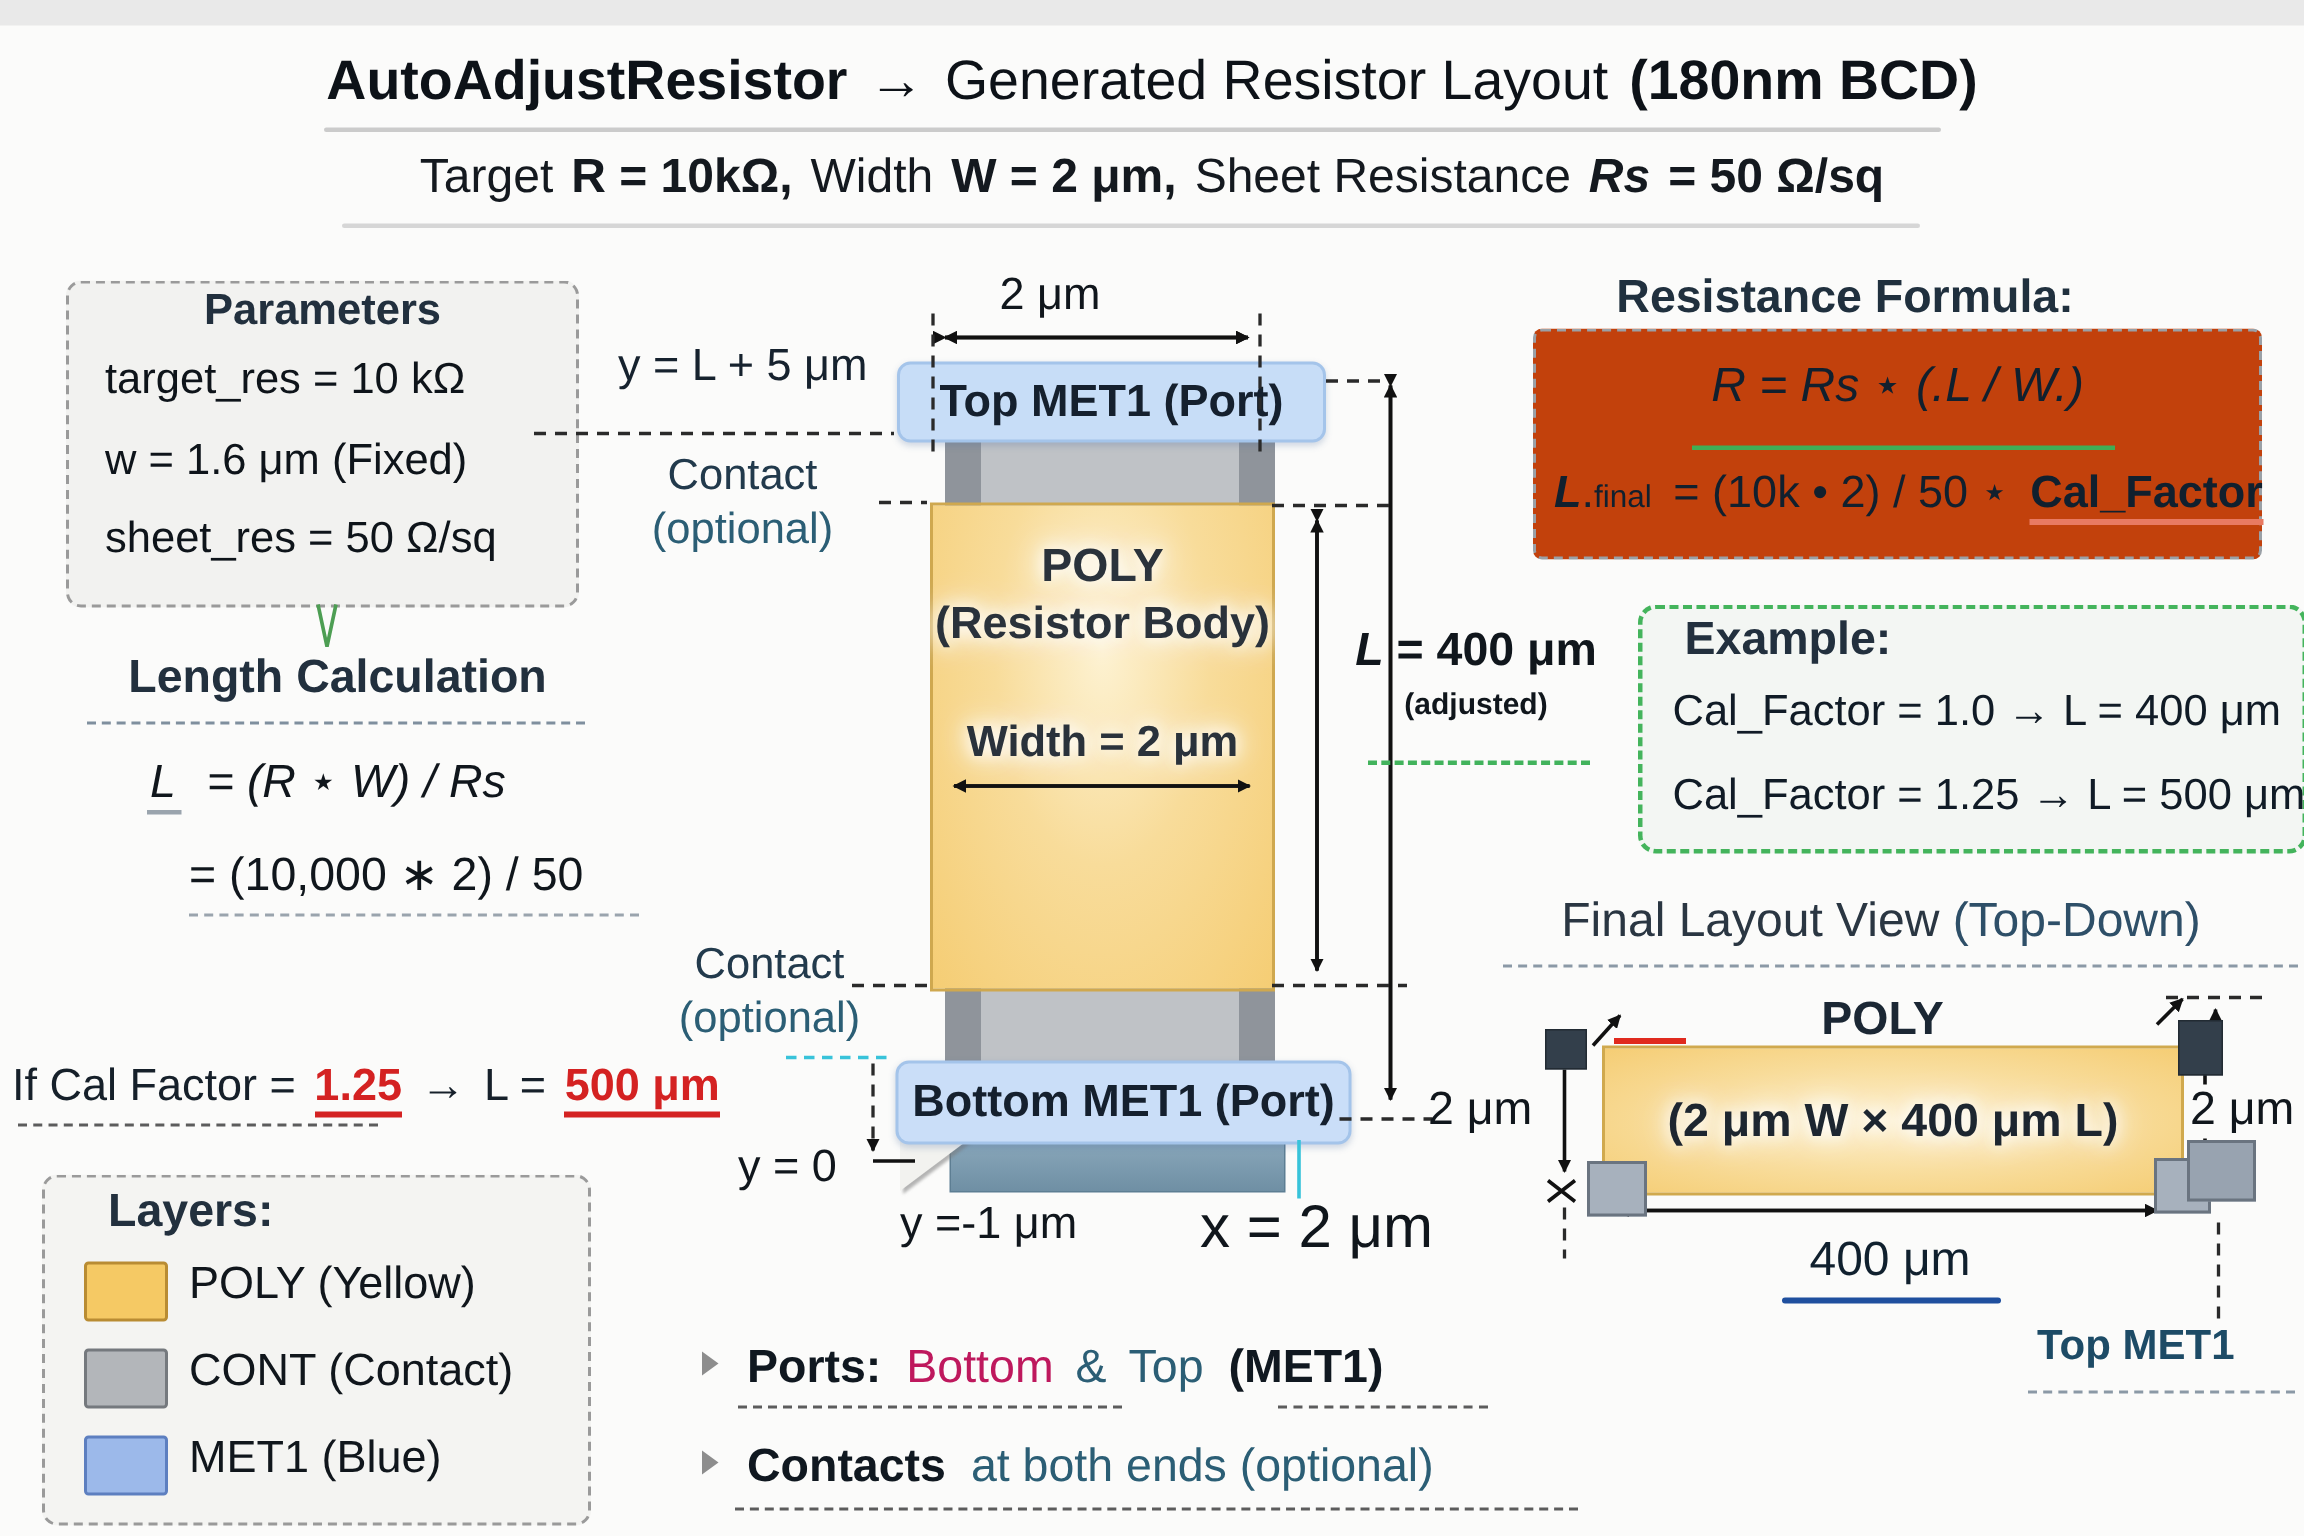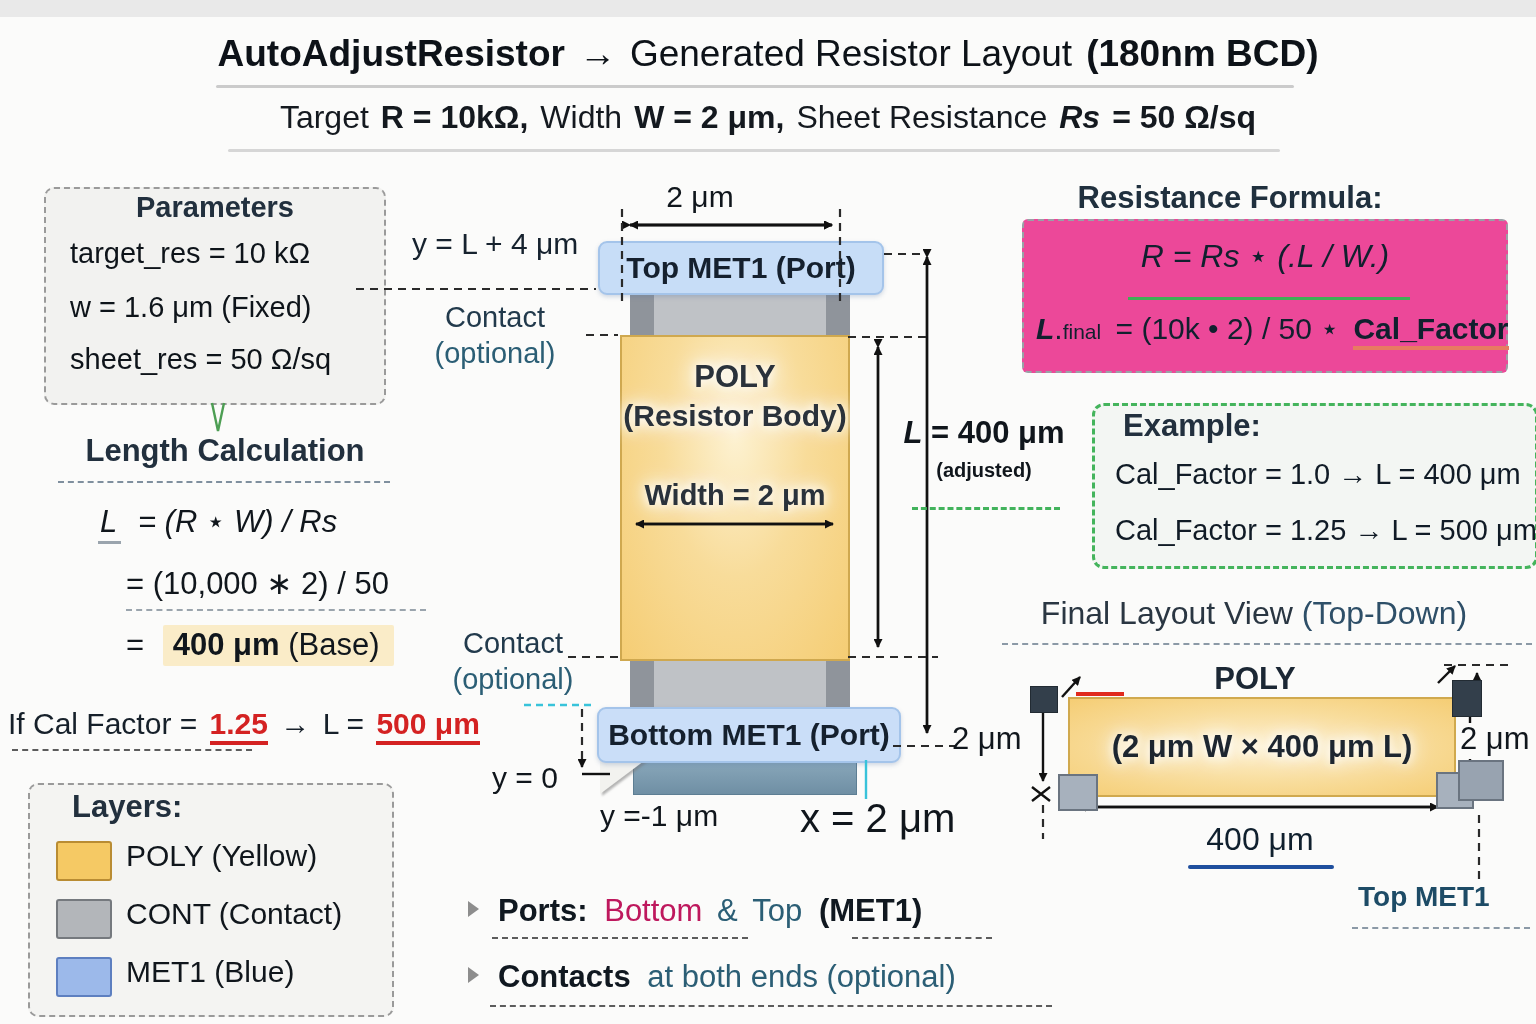--- a/index.html
+++ b/index.html
@@ -47,21 +47,21 @@
   .polybody{background:radial-gradient(ellipse at 50% 30%,#fdf2d2 0%,#f8dc9a 45%,#f5cd74 100%);
             border:2px solid #cfa84f;}
   .glow{text-shadow:0 0 10px #fff,0 0 18px #fff,0 0 26px #fff;}
   .slate{background:linear-gradient(#8aa8bb,#6f8fa4);border:1px solid #5d7e93;}
   .lblline{white-space:nowrap;}
 
   
   .bullet{width:0;height:0;border-left:11px solid #8d8d8d;border-top:8px solid transparent;border-bottom:8px solid transparent;}
 
   
-  .fbox{background:#ec4899;border:2px dashed #9aa0a6;border-radius:6px;}
+  .fbox{background:#c2410c;border:2px dashed #9aa0a6;border-radius:6px;}
   .exbox{background:#f3f6f3;border:3px dashed #44b45c;border-radius:12px;}
   .sub{font-size:21px;}
   .cal-u{border-bottom:4px solid #e87a62;padding-bottom:1px;}
   .red-u{border-bottom:4px solid #d42222;padding-bottom:1px;}
   .grn-u{background:#3fae55;height:3px;}
   .blu-u{background:#1f4f9e;height:4px;border-radius:2px;}
 
   .sq-dark{background:#333f4b;border:1px solid #222b33;}
   .sq-gray{background:#a7b1bd;border:2px solid #6a7480;}
   .layoutbar{background:radial-gradient(ellipse at 50% 50%,#fdf0cc 0%,#f8dc9a 55%,#f5cd74 100%);
@@ -91,24 +91,20 @@
   </div>
 
   <div class="abs b navy ctr" style="left:60px;top:416px;width:330px;font-size:31px;">Length Calculation</div>
   <div class="abs dash-u" style="top:464px;left:58px;width:332px;"></div>
   <div class="abs lblline" style="left:98px;top:486px;font-size:31px;">
     <span class="i" style="border-bottom:3px solid #9aa4ad;padding:0 4px 2px 2px;">L</span>
     <span class="i" style="margin-left:8px;">= (R ⋆ W) / Rs</span>
   </div>
   <div class="abs lblline" style="left:126px;top:548px;font-size:31px;">= (10,000 ∗ 2) / 50</div>
   <div class="abs dash-u" style="top:592px;left:126px;width:300px;border-color:#9aa4ad;"></div>
-  <div class="abs lblline" style="left:126px;top:610px;font-size:31px;">
-    <span>=</span>
-    <span class="hl" style="margin-left:10px;"><span class="b">400 μm</span> <span>(Base)</span></span>
-  </div>
 
   <div class="abs lblline" style="left:8px;top:690px;font-size:30px;color:#16202a;">
     <span>If Cal Factor =</span>
     <span class="red red-u" style="font-weight:600;margin:0 4px;">1.25</span>
     <span>→</span>
     <span style="margin:0 4px;">L =</span>
     <span class="red red-u" style="font-weight:600;">500 μm</span>
   </div>
   <div class="abs dash-dark" style="top:732px;left:12px;width:240px;"></div>
 
@@ -193,21 +189,21 @@
       <line x1="1470" y1="742" x2="1470" y2="752"></line>
     </g>
     <g stroke="#38c3da" stroke-width="2.4" fill="none">
       <line x1="524" y1="688" x2="594" y2="688" stroke-dasharray="7 5"></line>
       <line x1="866" y1="743" x2="866" y2="782"></line>
     </g>
     <path d="M212,386 L218,414 L224,386" stroke="#4d9e53" stroke-width="2.4" fill="none"></path>
   </svg>
 
   <div class="abs ctr lblline" style="left:640px;top:163px;width:120px;font-size:30px;">2 μm</div>
-  <div class="abs lblline" style="left:412px;top:210px;font-size:30px;color:#16222e;">y = L + 4 μm</div>
+  <div class="abs lblline" style="left:412px;top:210px;font-size:30px;color:#16222e;">y = L + 5 μm</div>
 
   <div class="abs ctr lblline" style="left:420px;top:284px;width:150px;font-size:29px;color:#223a4c;">Contact</div>
   <div class="abs ctr lblline" style="left:412px;top:320px;width:166px;font-size:29px;color:#2b5e75;">(optional)</div>
 
   <div class="abs ctr lblline" style="left:886px;top:398px;width:196px;font-size:31px;font-weight:700;">
     <span class="i">L</span>
     <span>= 400 μm</span>
   </div>
   <div class="abs ctr b lblline" style="left:886px;top:442px;width:196px;font-size:20px;">(adjusted)</div>
   <div class="abs" style="top:490px;left:912px;width:148px;border-top:3px dashed #42b35c;"></div>

